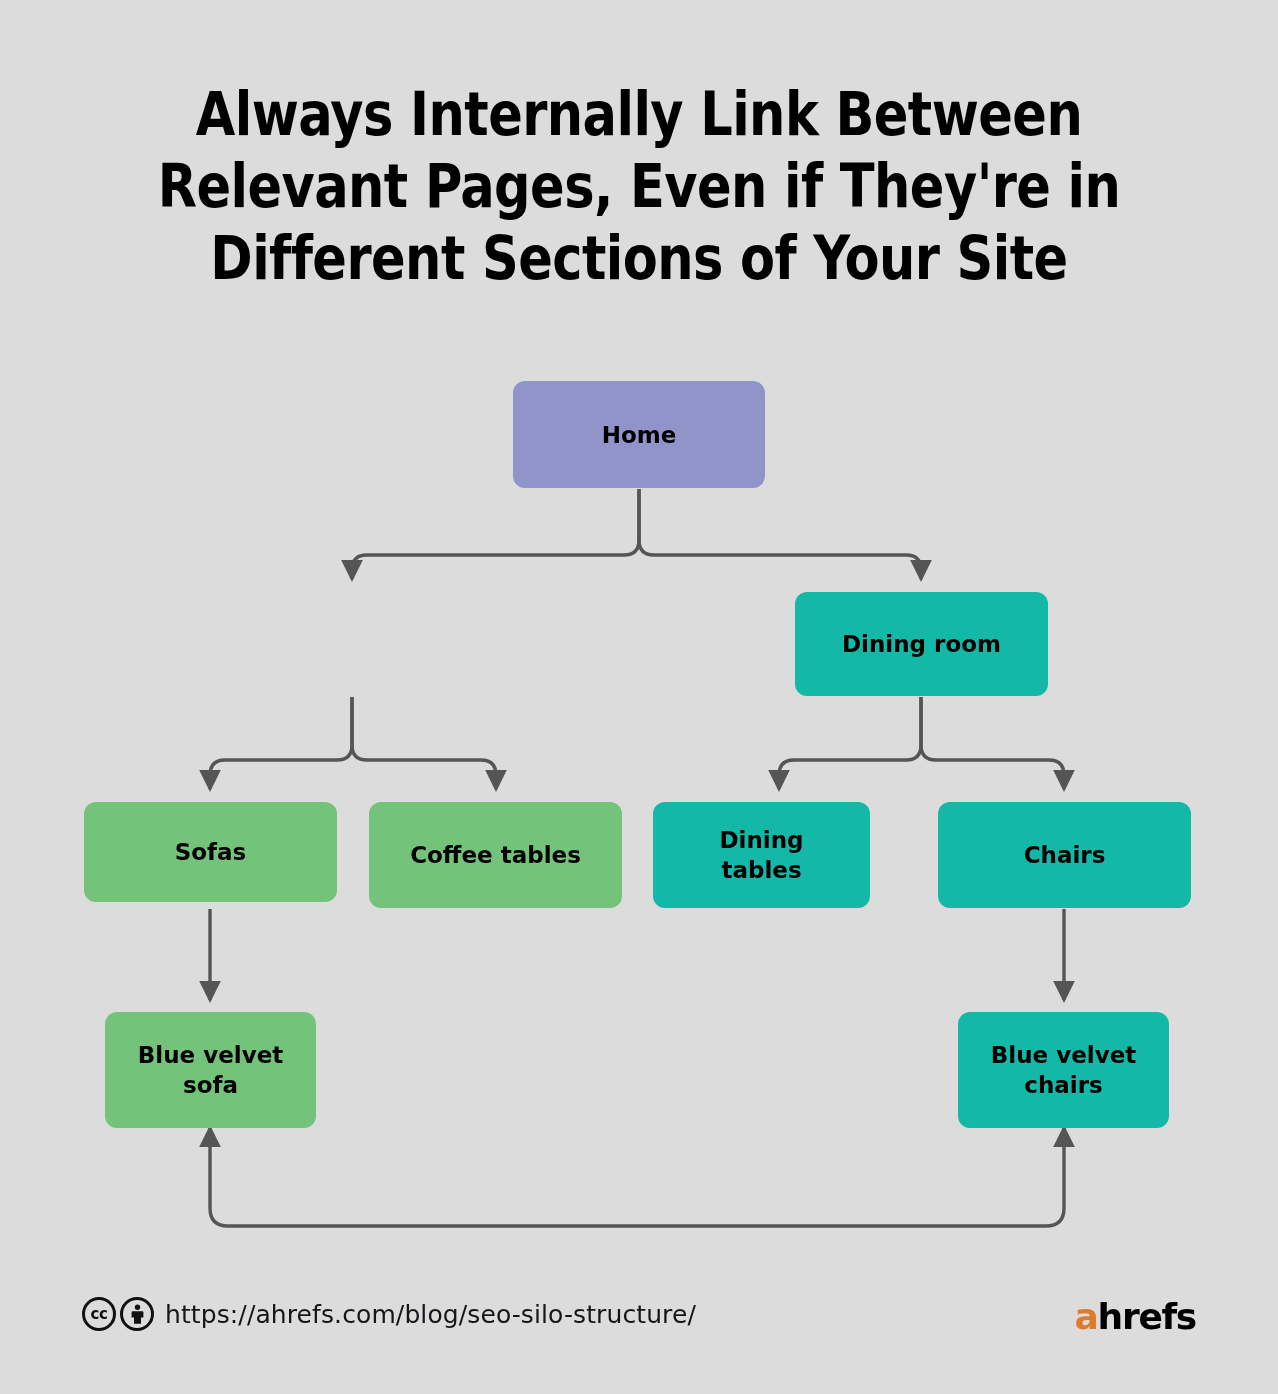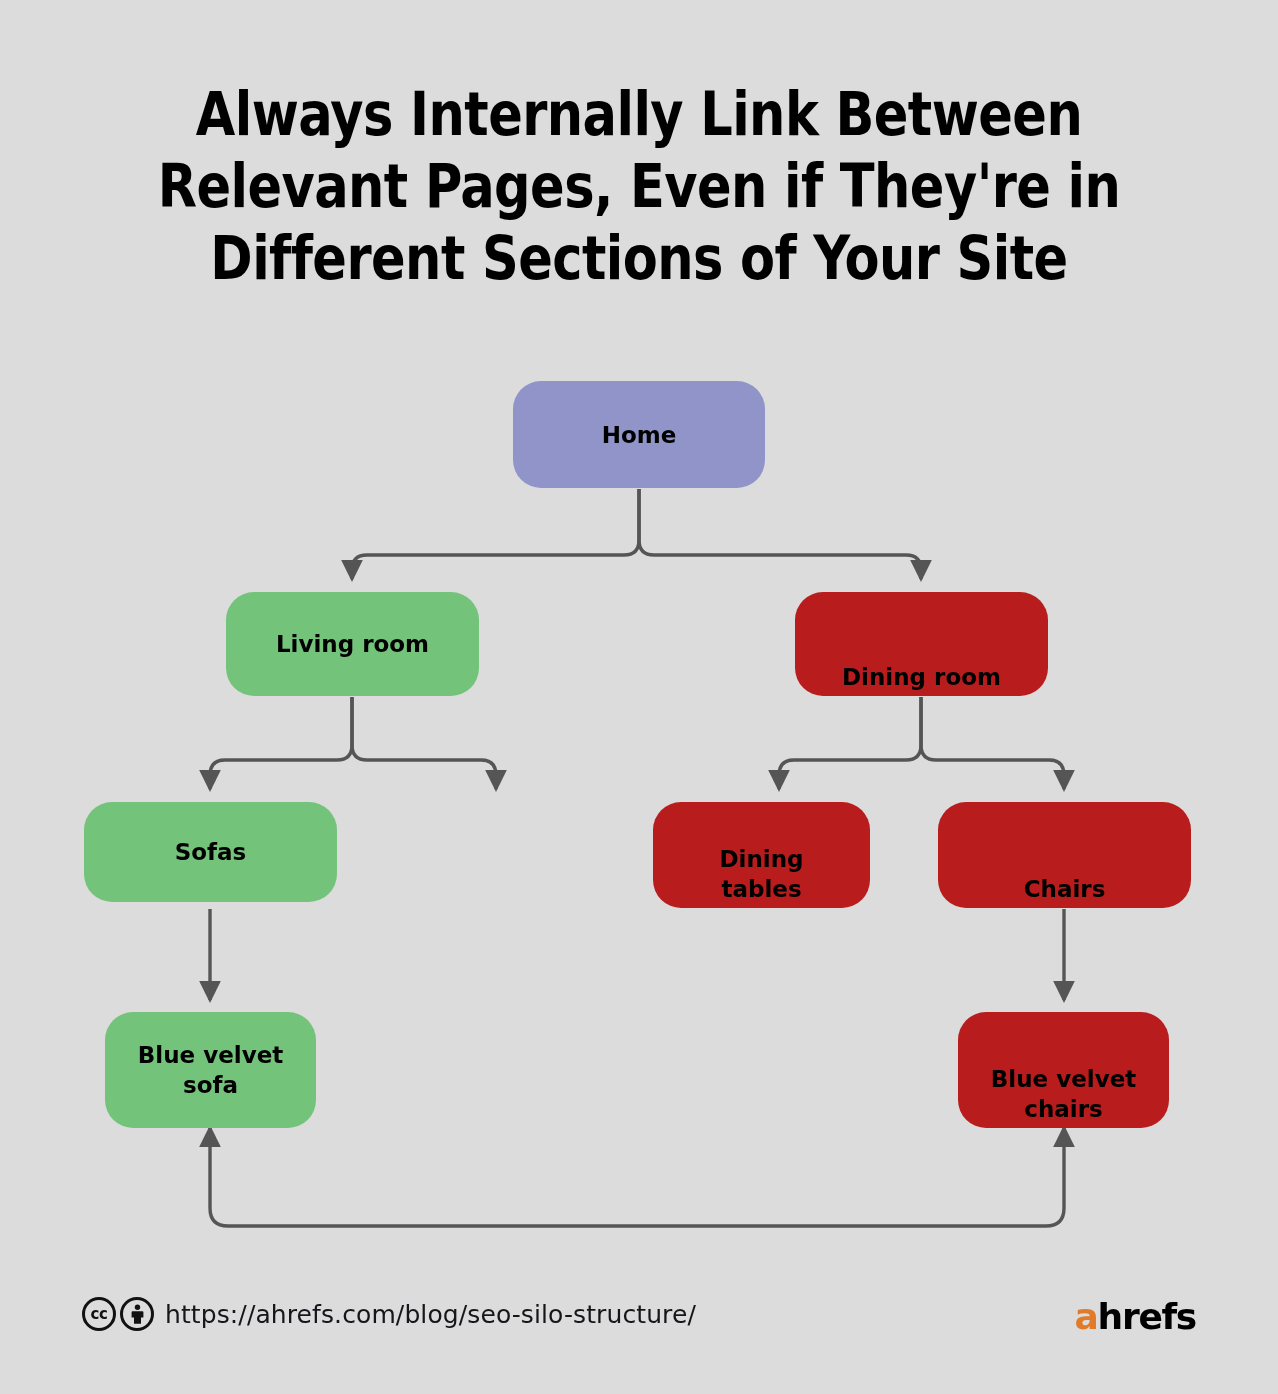--- a/index.html
+++ b/index.html
@@ -53,35 +53,35 @@
     top: 0;
     width: 1278px;
     height: 1394px;
     pointer-events: none;
   }
 
   
   .node {
     position: absolute;
     box-sizing: border-box;
-    border-radius: 28px;
+    border-radius: 12px;
     display: flex;
     align-items: center;
     justify-content: center;
     text-align: center;
     color: #000000;
     font-family: "DejaVu Sans", "Liberation Sans", sans-serif;
     font-weight: 700;
     font-size: 23px;
     line-height: 30px;
     padding: 4px 26px;
   }
   .node.purple { background: #9094c9; }
   .node.green  { background: #74c37b; }
-  .node.tan    { background: #b91c1c; align-items: flex-end; }
+  .node.tan    { background: #14b8a6; }
   .node-label { display: block; white-space: pre-line; }
 
   
   .footer {
     position: absolute;
     left: 0;
     top: 1296px;
     width: 1278px;
     height: 64px;
   }
@@ -163,29 +163,29 @@
         <path d="M 1064 909 L 1064 1000" marker-end="url(#arrow)"></path>
 
         <path d="M 210 1128 L 210 1208 Q 210 1226 228 1226 L 1046 1226 Q 1064 1226 1064 1208 L 1064 1128" marker-start="url(#arrow)" marker-end="url(#arrow)"></path>
       </g>
     </svg>
 
     <div class="node purple" style="left:513px; top:381px; width:252px; height:107px;">
       <span class="node-label">Home</span>
     </div>
 
-    <div class="node green" style="left:226px; top:592px; width:253px; height:104px;">
-      <span class="node-label">Living room</span>
-    </div>
     <div class="node tan" style="left:795px; top:592px; width:253px; height:104px;">
       <span class="node-label">Dining room</span>
     </div>
 
     <div class="node green" style="left:84px; top:802px; width:253px; height:100px;">
       <span class="node-label">Sofas</span>
+    </div>
+    <div class="node green" style="left:369px; top:802px; width:253px; height:106px;">
+      <span class="node-label">Coffee tables</span>
     </div>
     <div class="node tan" style="left:653px; top:802px; width:217px; height:106px;">
       <span class="node-label">Dining tables</span>
     </div>
     <div class="node tan" style="left:938px; top:802px; width:253px; height:106px;">
       <span class="node-label">Chairs</span>
     </div>
 
     <div class="node green" style="left:105px; top:1012px; width:211px; height:116px;">
       <span class="node-label">Blue velvet

